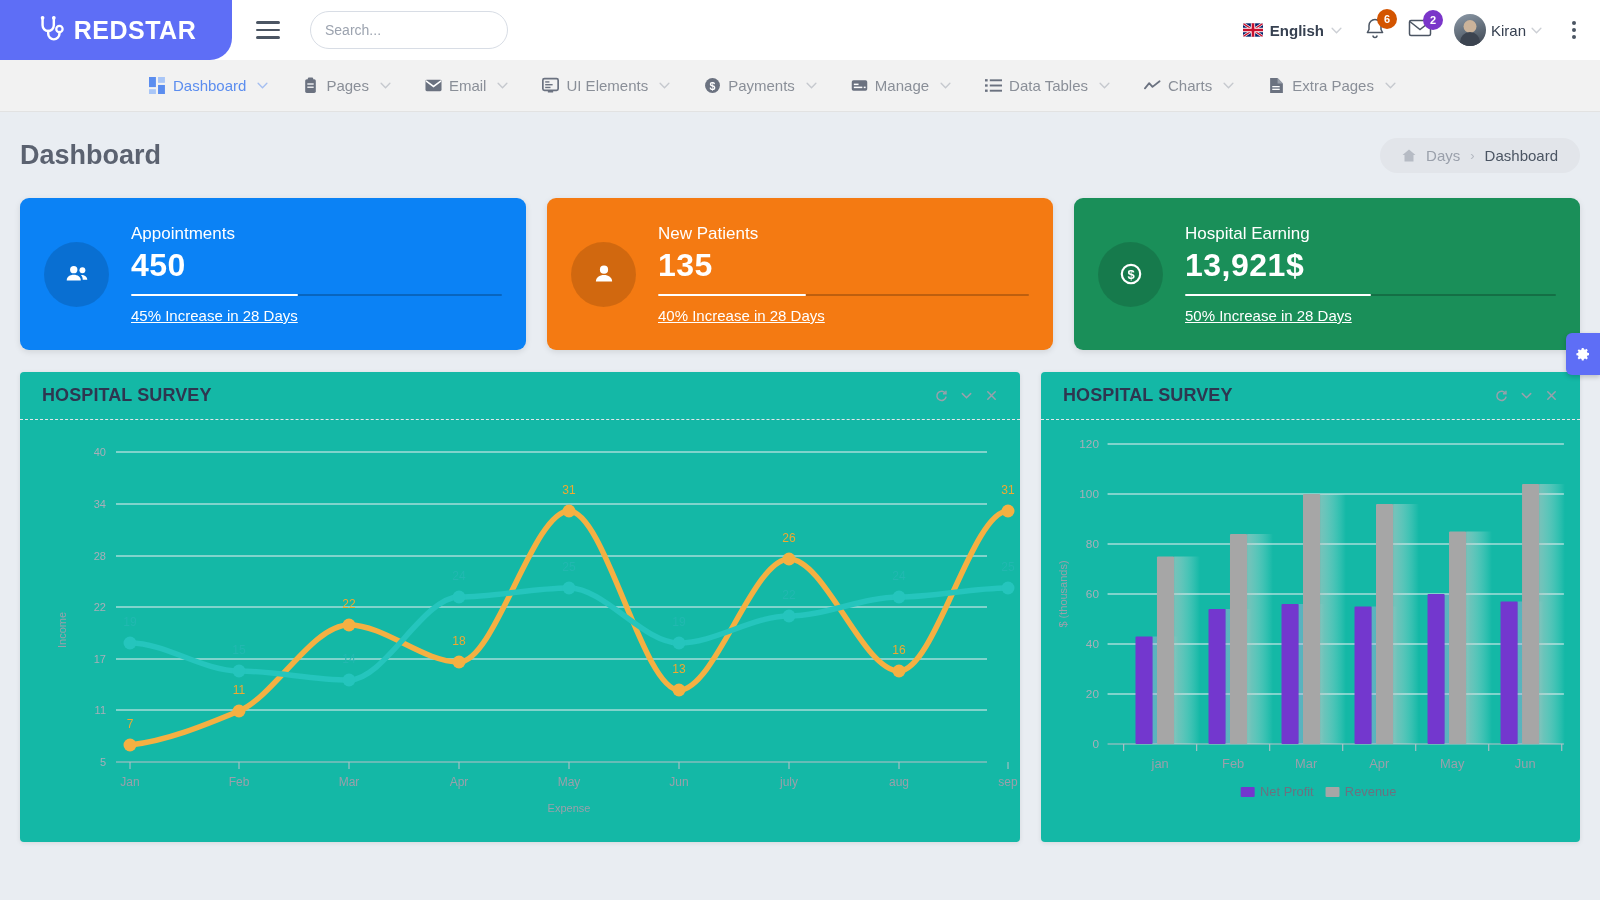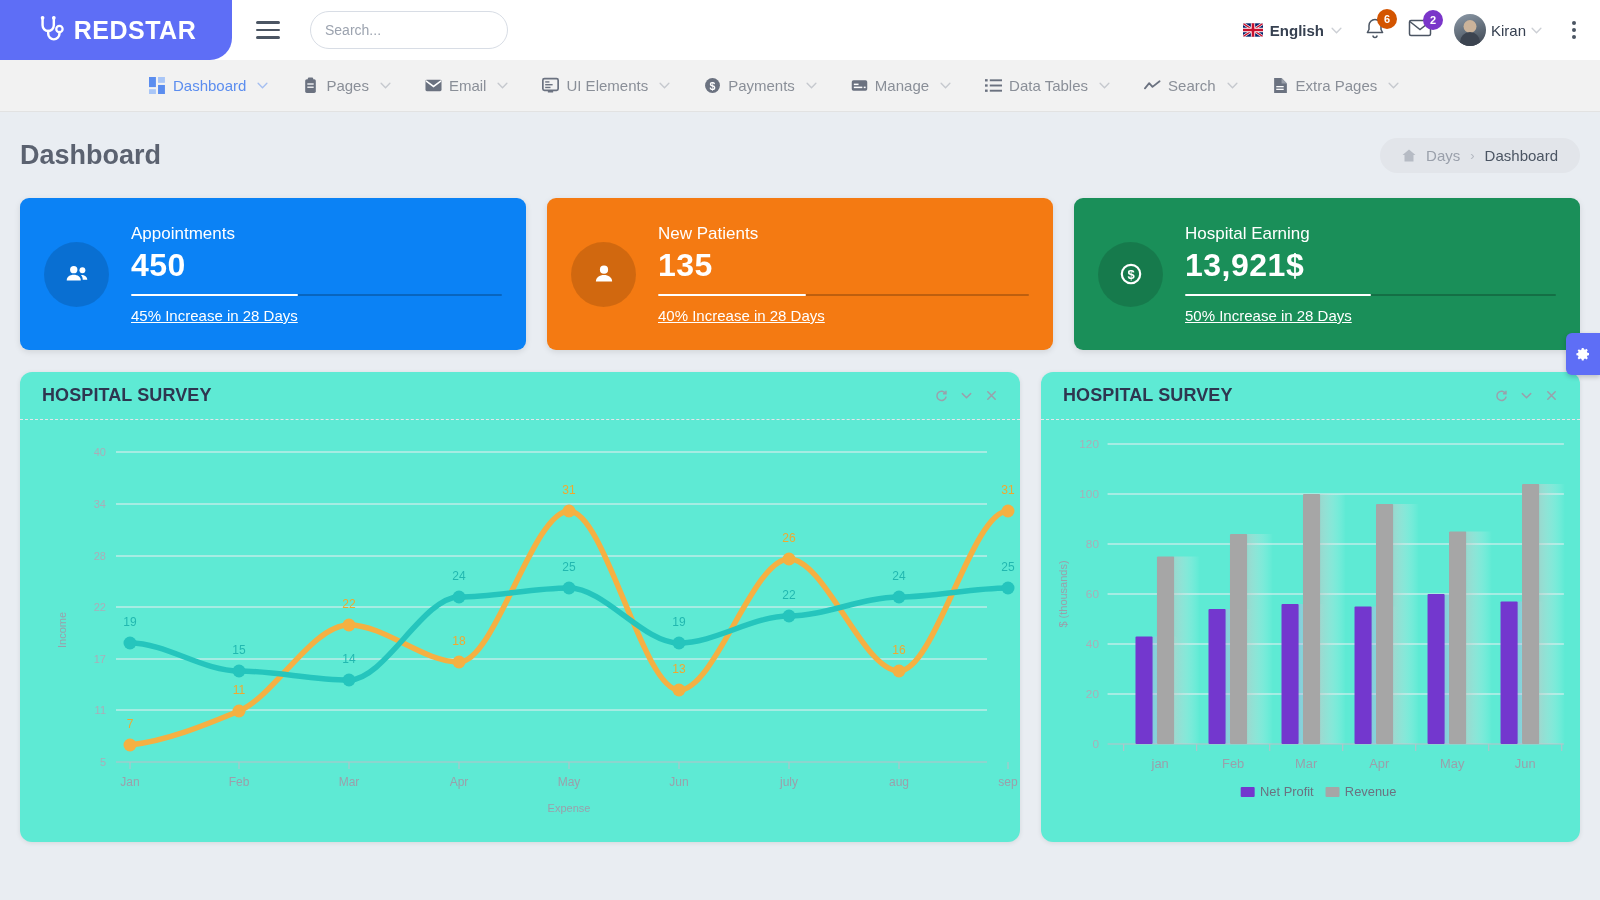--- a/index.html
+++ b/index.html
@@ -160,21 +160,21 @@
     background: #5e6ef6; border-radius: 6px 0 0 6px;
     display: flex; align-items: center; justify-content: center;
     cursor: pointer; z-index: 30;
     box-shadow: 0 2px 5px rgba(0,0,0,.2);
   }
   .cog-btn svg { width: 16px; height: 16px; fill: #fff; }
 
   
   .panels { display: flex; gap: 21px; margin-top: 22px; }
   .panel {
-    background: #5eead4; border-radius: 12px;
+    background: #14b8a6; border-radius: 4px;
     box-shadow: 0 1px 5px rgba(0,0,0,.09);
     overflow: hidden;
   }
   .panel.left { flex: 0 0 1000px; height: 470px; }
   .panel.right { flex: 1; height: 470px; }
   .panel-head {
     height: 48px; display: flex; align-items: center;
     padding: 0 22px; border-bottom: 1px dashed #e5e7eb;
   }
   .panel-title {
@@ -362,21 +362,21 @@
     <span>Data Tables</span>
     <svg class="chev" viewBox="0 0 12 8">
       <path d="M1 1.5 L6 6.5 L11 1.5" fill="none" stroke="#9aa0ab" stroke-width="1.6" stroke-linecap="round"></path>
     </svg>
   </div>
 
   <div class="navitem">
     <svg class="nav-ic" viewBox="0 0 18 12">
       <path d="M1 9 L5.5 3.5 L9 7.5 L16.5 1.5" fill="none" stroke="#6b7280" stroke-width="1.9" stroke-linecap="round" stroke-linejoin="round"></path>
     </svg>
-    <span>Search</span>
+    <span>Charts</span>
     <svg class="chev" viewBox="0 0 12 8">
       <path d="M1 1.5 L6 6.5 L11 1.5" fill="none" stroke="#9aa0ab" stroke-width="1.6" stroke-linecap="round"></path>
     </svg>
   </div>
 
   <div class="navitem">
     <svg class="nav-ic" viewBox="0 0 14 16">
       <path d="M1 1h7l5 5v9H1z" fill="#6b7280"></path>
       <path d="M8 1v5h5" fill="#9aa0ab"></path>
       <rect x="3" y="8.5" width="7" height="1.2" fill="#fff"></rect>

